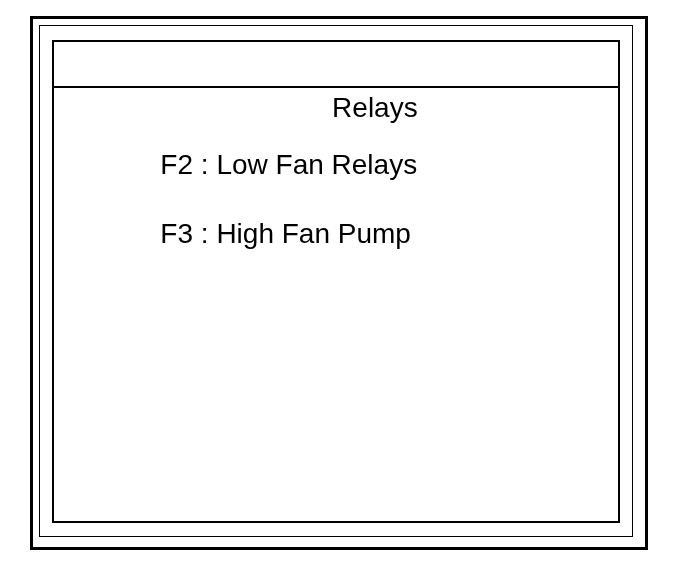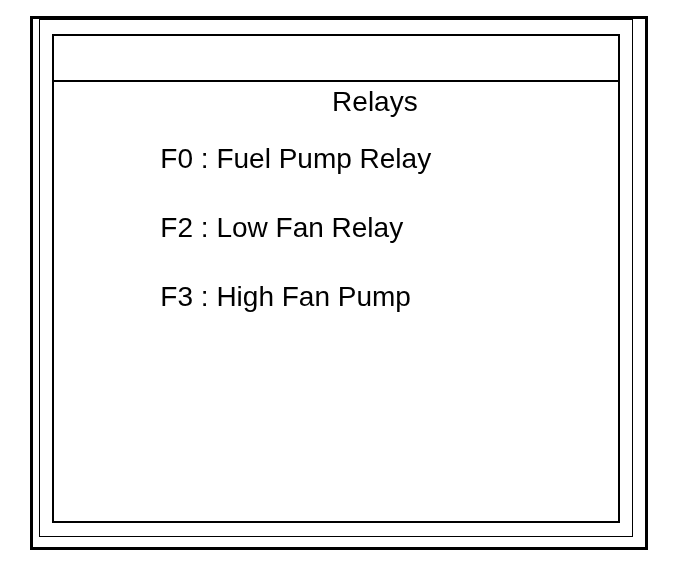--- a/index.html
+++ b/index.html
@@ -19,21 +19,21 @@
     overflow: hidden;
   }
   .frame-outer {
     position: absolute;
     left: 30px;
     top: 16px;
     width: 618px;
     height: 534px;
     box-sizing: border-box;
     border: 3px solid #000000;
-    padding: 0 12px 10px 6px;
+    padding: 6px 12px 10px 6px;
     background: #ffffff;
   }
   .frame-mid {
     width: 100%;
     height: 100%;
     box-sizing: border-box;
     border: 1px solid #000000;
     padding: 14px 12px 13px 12px;
     background: #ffffff;
   }
@@ -74,24 +74,21 @@
   <div class="frame-outer">
     <div class="frame-mid">
       <div class="panel">
 
         <div class="panel-header">
           <span>Relays</span>
         </div>
 
         <div class="relay-list">
           <div class="relay-row">
-            <span>F0</span><span> : </span><span>Fuel Pump Relay</span>
-          </div>
-          <div class="relay-row">
-            <span>F2</span><span> : </span><span>Low Fan Relay</span>
+            <span>F2</span><span> : </span><span>Low Fan Relays</span>
           </div>
           <div class="relay-row">
             <span>F3</span><span> : </span><span>High Fan Pump</span>
           </div>
         </div>
 
       </div>
     </div>
   </div>
 </div>

